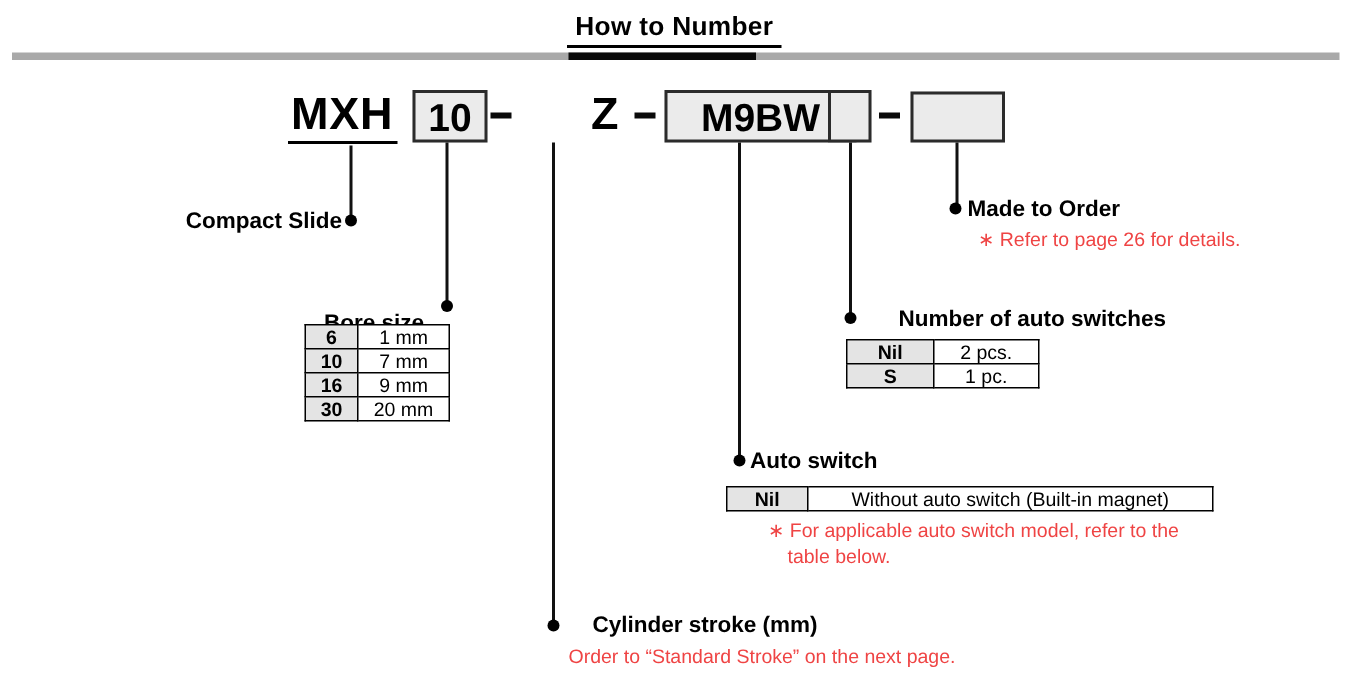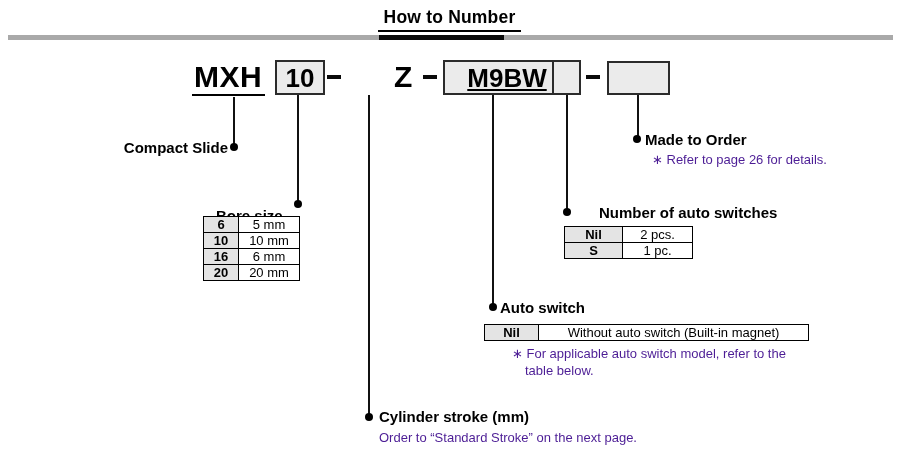--- a/index.html
+++ b/index.html
@@ -25,21 +25,21 @@
     letter-spacing:0.5px; border-bottom:2.5px solid #000; padding:0 3px 0 2px; line-height:35px;
   }
   .zchar { position:absolute; left:394px; top:59px; font-size:30px; font-weight:bold; line-height:35px; }
   .cbox {
     position:absolute; top:60px; height:35px; background:#ebebeb;
     border:2.5px solid #2b2b2b; display:flex; align-items:center; justify-content:center;
     font-size:26px; font-weight:bold; line-height:1;
   }
   .box-bore   { left:275px; width:50px; }
   .box-stroke { left:345px; width:50px; }
-  .box-switch { left:443px; width:128px;text-decoration:underline; }
+  .box-switch { left:443px; width:128px; }
   .box-qty    { left:552px; width:29px; }
   .box-mto    { left:607px; top:61px; width:63px; height:34px; }
   .dash { position:absolute; top:75px; width:14px; height:4px; background:#0a0a0a; }
   .dash1 { left:327px; } .dash2 { left:423px; } .dash3 { left:586px; }
 
   
   .vline { position:absolute; width:2px; background:#111; }
   .l-compact { left:233px; top:97px; height:49px; }
   .l-bore    { left:297px; top:95px; height:108px; }
   .l-stroke  { left:368px; top:95px; height:321px; }
@@ -51,25 +51,25 @@
   .d-bore    { left:294px; top:200px; }
   .d-stroke  { left:365px; top:413px; }
   .d-switch  { left:489px; top:303px; }
   .d-qty     { left:563px; top:208px; }
   .d-mto     { left:633px; top:135px; }
 
   
   .lbl { position:absolute; font-size:15px; font-weight:bold; white-space:nowrap; }
   .lbl-compact { left:60px; top:139px; width:168px; text-align:right; }
   .lbl-bore    { left:216px; top:207px; }
-  .lbl-stroke  { left:379px; top:408px; }
+  .lbl-stroke  { left:395px; top:408px; }
   .lbl-switch  { left:500px; top:299px; }
   .lbl-qty     { left:599px; top:204px; }
   .lbl-mto     { left:645px; top:131px; }
-  .note { position:absolute; font-size:13px; white-space:nowrap; color:#4c1d95; }
+  .note { position:absolute; font-size:13px; white-space:nowrap; color:#ef4444; }
   .note-mto    { left:652px; top:152px; }
   .note-stroke { left:379px; top:430px; }
   .note-switch { left:512px; top:345px; line-height:17px; white-space:normal; width:340px; }
   .note-switch .line2 { margin-left:13px; }
 
   
   table.dtab { position:absolute; border-collapse:collapse; font-size:13px; background:#fff; border:1.5px solid #000; }
   table.dtab td { border:1px solid #000; text-align:center; padding:0 4px; height:15.5px; line-height:15px; }
   table.dtab td.key { background:#e4e4e4; font-weight:bold; }
   .tab-bore { left:203px; top:216px; }
@@ -118,32 +118,32 @@
   <div class="dot d-qty"></div>
   <div class="dot d-mto"></div>
 
   <div class="lbl lbl-compact">Compact Slide</div>
 
   <div class="lbl lbl-bore">Bore size</div>
   <table class="dtab tab-bore">
     <tbody>
       <tr>
         <td class="key">6</td>
-        <td class="val">5 mm</td>
+        <td class="val">1 mm</td>
       </tr>
       <tr>
         <td class="key">10</td>
-        <td class="val">10 mm</td>
+        <td class="val">7 mm</td>
       </tr>
       <tr>
         <td class="key">16</td>
-        <td class="val">6 mm</td>
+        <td class="val">9 mm</td>
       </tr>
       <tr>
-        <td class="key">20</td>
+        <td class="key">30</td>
         <td class="val">20 mm</td>
       </tr>
     </tbody>
   </table>
 
   <div class="lbl lbl-mto">Made to Order</div>
   <div class="note note-mto">∗ Refer to page 26 for details.</div>
 
   <div class="lbl lbl-qty">Number of auto switches</div>
   <table class="dtab tab-qty">

